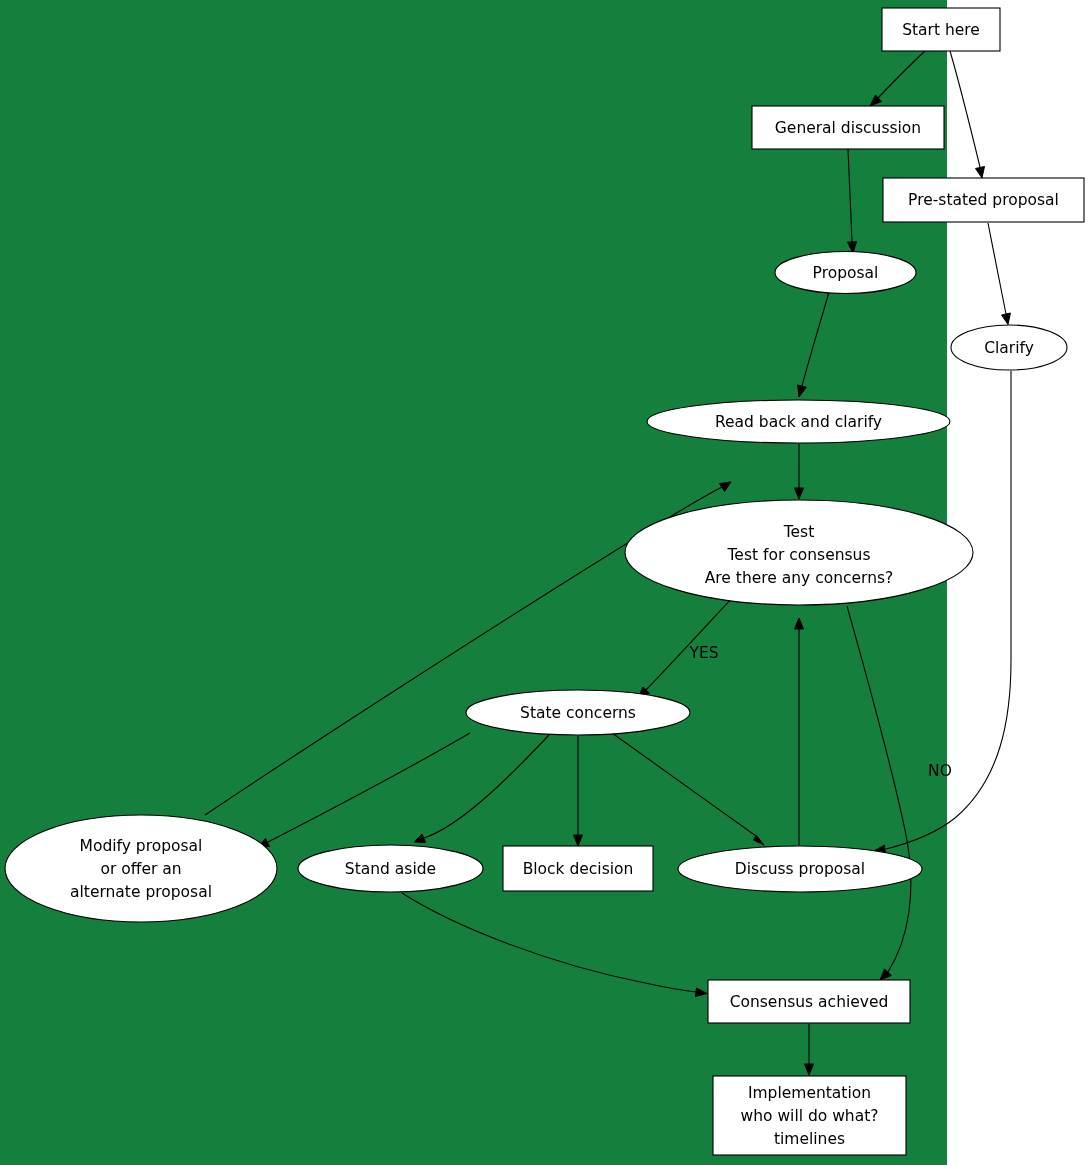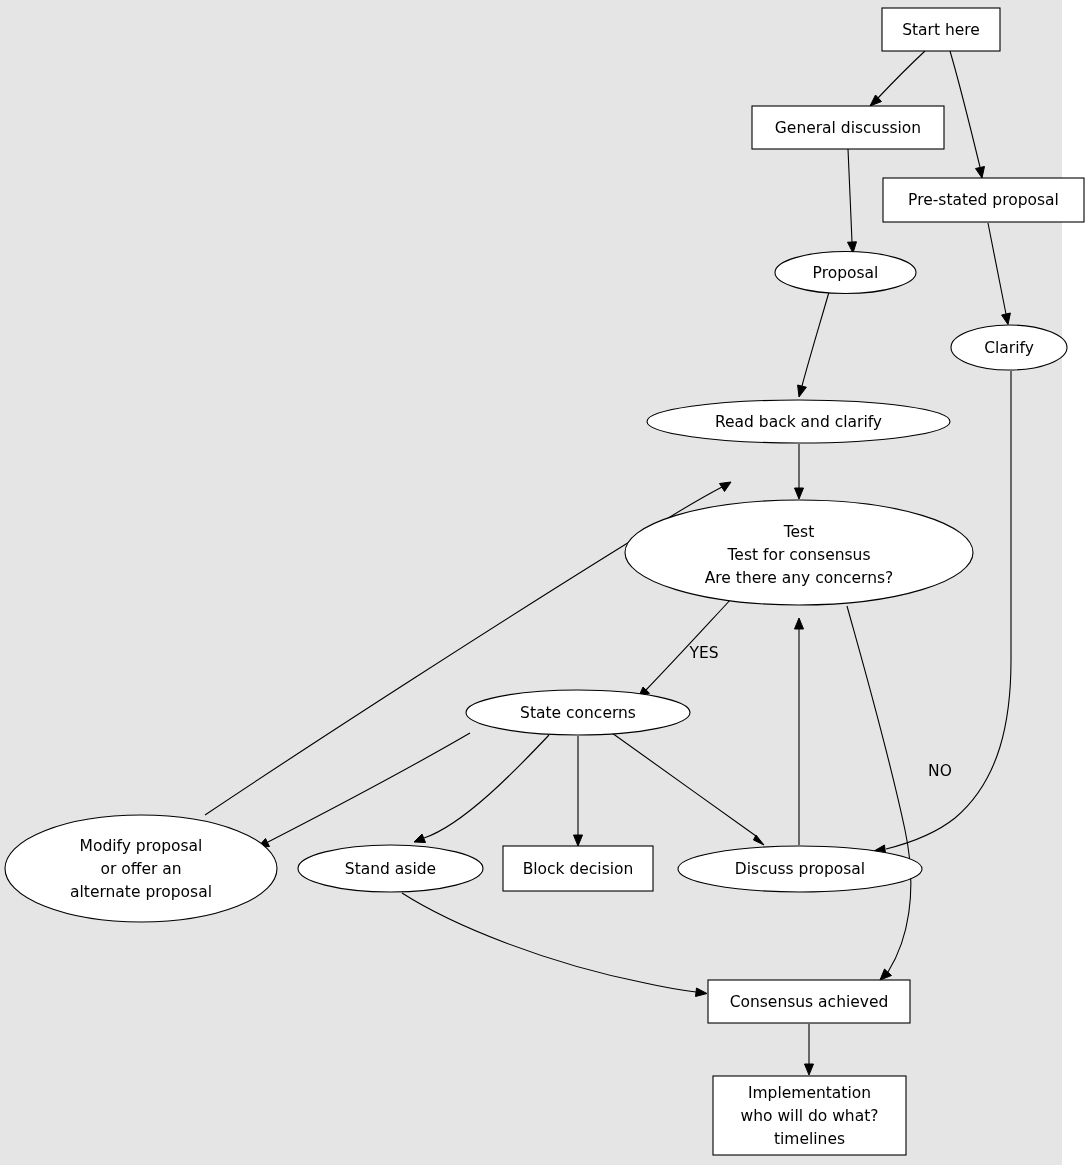--- a/index.html
+++ b/index.html
@@ -9,23 +9,23 @@
     background: #ffffff;
   }
   body {
     width: 1089px;
     height: 1165px;
     font-family: "DejaVu Sans", sans-serif;
     overflow: hidden;
   }
   #graph-root {
     position: relative;
-    width: 1062px;
+    width: 947px;
     height: 1165px;
-    background: #e5e5e5;
+    background: #15803d;
   }
   svg#graph-canvas {
     position: absolute;
     top: 0;
     left: 0;
     width: 1089px;
     height: 1165px;
   }
   .node-shape {
     fill: #ffffff;

